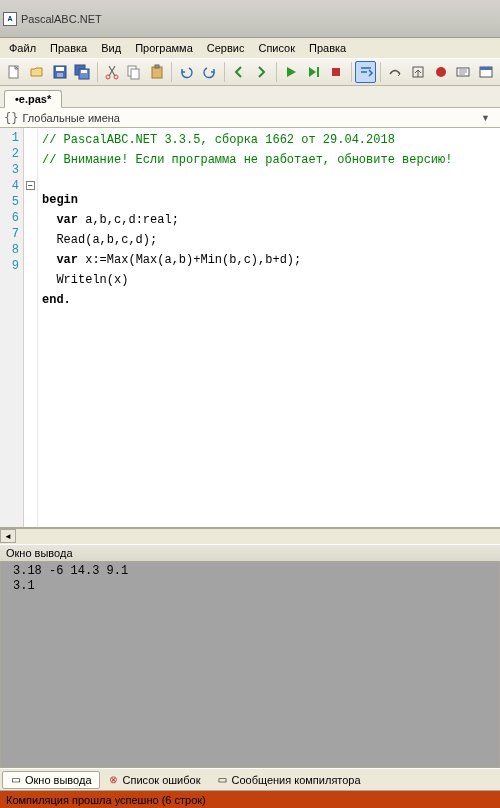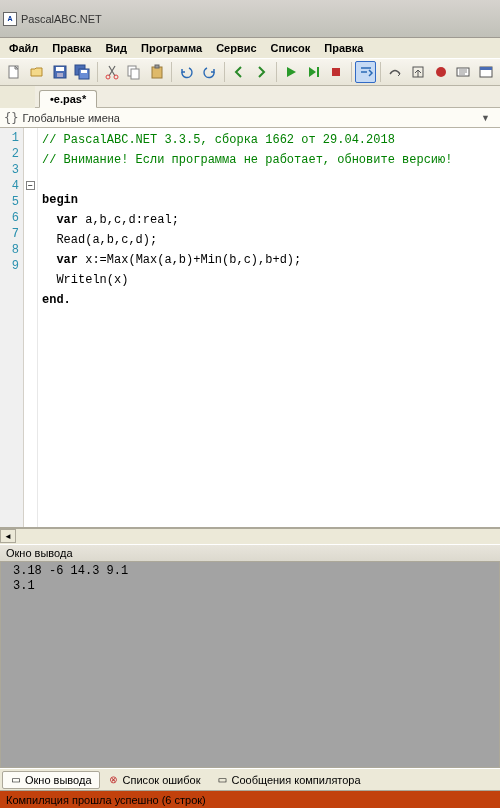--- a/index.html
+++ b/index.html
@@ -34,21 +34,20 @@
   font-weight: bold;
   color: #003399;
 }
 .title-text { font-size: 11px; color: #333; }
 .menu-bar {
   height: 20px;
   background: #ece9d8;
   display: flex;
   align-items: center;
   padding: 0 2px;
-  font-weight: bold;
 }
 .menu-item {
   padding: 2px 7px;
   font-size: 11px;
   color: #000;
   cursor: default;
 }
 .toolbar {
   height: 28px;
   background: linear-gradient(to bottom, #f7f5ee, #e8e5d8);
@@ -76,21 +75,20 @@
   margin: 0 2px;
 }
 .tb-btn svg { width: 16px; height: 16px; }
 .tab-strip {
   height: 22px;
   background: #f0ede2;
   border-bottom: 1px solid #b8b4a6;
   display: flex;
   align-items: flex-end;
   padding-left: 4px;
-  margin-left: 35px;
 }
 .tab {
   background: #fdfcf7;
   border: 1px solid #aca899;
   border-bottom: 1px solid #fdfcf7;
   border-radius: 3px 3px 0 0;
   padding: 2px 10px;
   font-size: 11px;
   font-weight: bold;
   position: relative;

